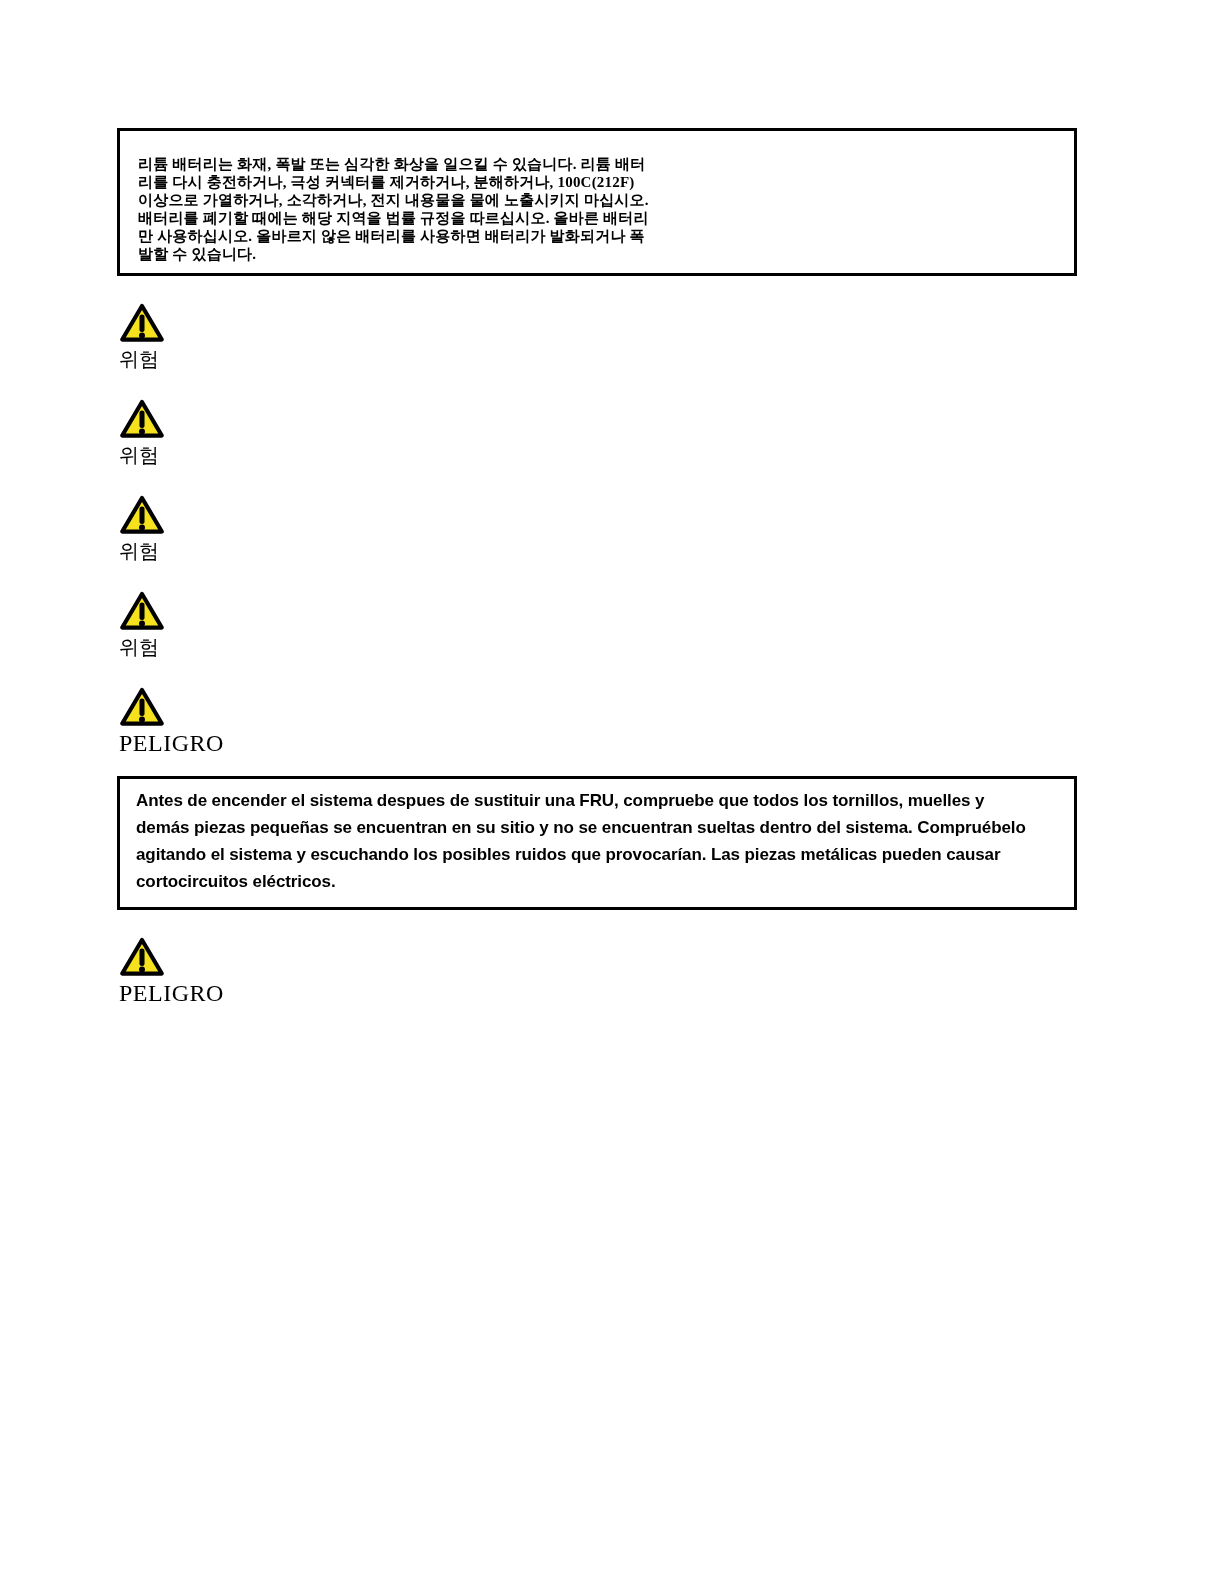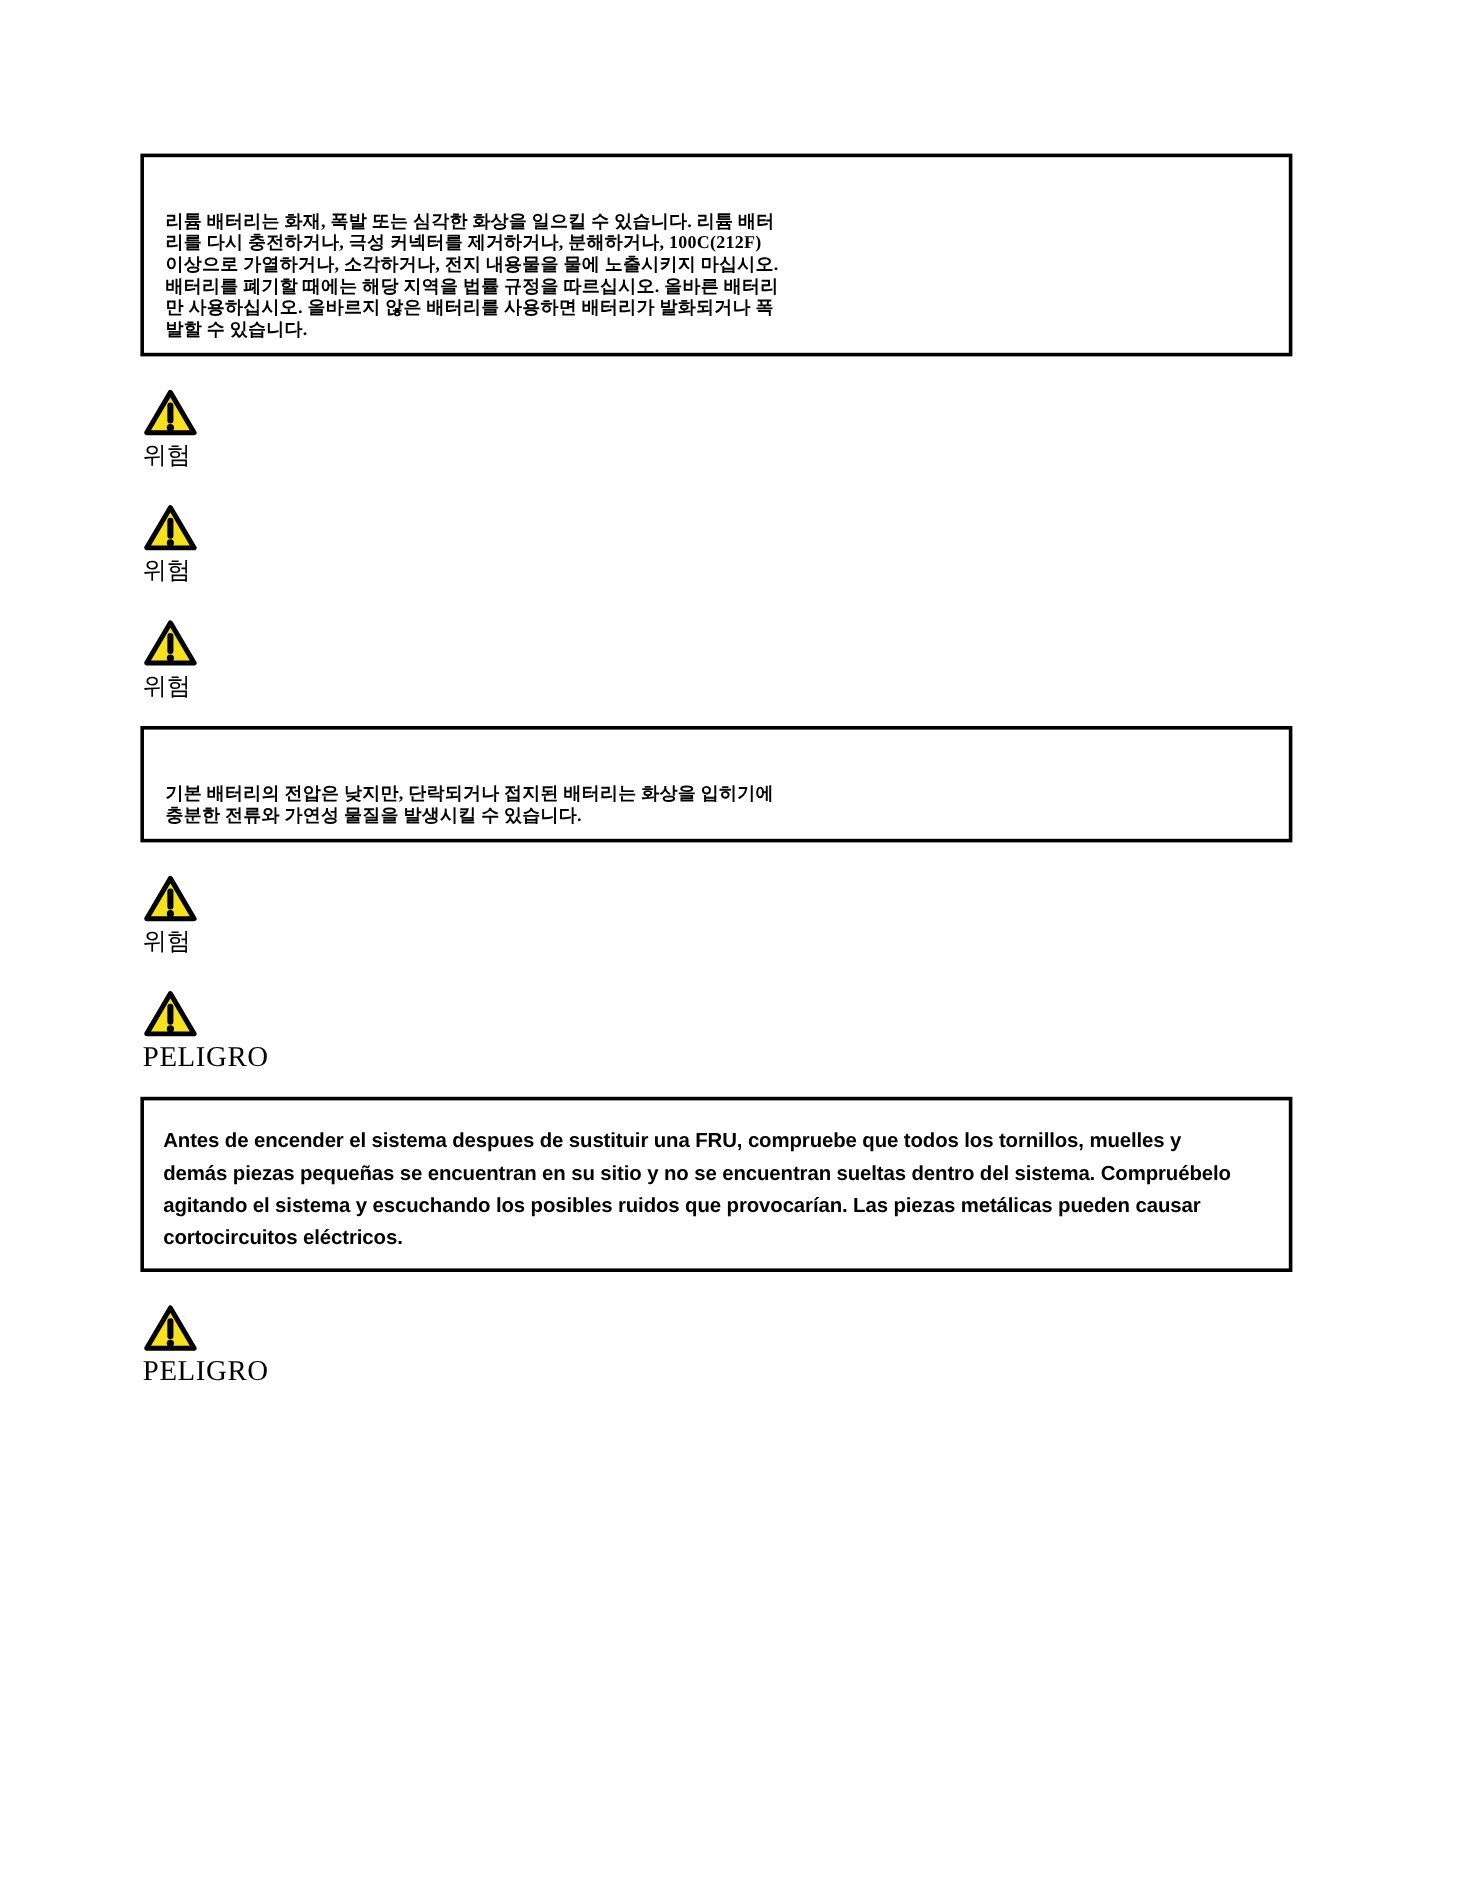--- a/index.html
+++ b/index.html
@@ -30,24 +30,23 @@
   .warning-box.ko {
     padding: 24px 18px 10px 18px;
   }
   .warning-box.ko .box-text {
     font-family: "Liberation Serif", "DejaVu Serif", serif;
     font-size: 15px;
     line-height: 18px;
     font-weight: bold;
     white-space: pre-line;
     letter-spacing: 0.2px;
-    margin-top: 21px;
   }
   .warning-box.es {
-    padding: 20px 16px 12px 16px;
+    padding: 8px 16px 12px 16px;
   }
   .warning-box.es .box-text {
     font-family: "Liberation Sans", "DejaVu Sans", sans-serif;
     font-size: 17px;
     line-height: 27px;
     font-weight: bold;
     white-space: pre-line;
     letter-spacing: -0.1px;
   }
   .danger-block {
@@ -118,24 +117,20 @@
     <span class="tri-icon">
       <svg viewBox="0 0 100 90" xmlns="http://www.w3.org/2000/svg">
         <path d="M50 8 L93 81 L7 81 Z" fill="#f5e11d" stroke="#000000" stroke-width="9" stroke-linejoin="round"></path>
         <path d="M50 32 L50 59" stroke="#000000" stroke-width="11" stroke-linecap="round" fill="none"></path>
         <circle cx="50" cy="72" r="6.5" fill="#000000"></circle>
       </svg>
     </span>
     <span class="danger-label ko">위험</span>
   </div>
 
-  <div class="warning-box ko">
-    <div class="box-text">기본 배터리의 전압은 낮지만, 단락되거나 접지된 배터리는 화상을 입히기에
-충분한 전류와 가연성 물질을 발생시킬 수 있습니다.</div>
-  </div>
 
   <div class="danger-block">
     <span class="tri-icon">
       <svg viewBox="0 0 100 90" xmlns="http://www.w3.org/2000/svg">
         <path d="M50 8 L93 81 L7 81 Z" fill="#f5e11d" stroke="#000000" stroke-width="9" stroke-linejoin="round"></path>
         <path d="M50 32 L50 59" stroke="#000000" stroke-width="11" stroke-linecap="round" fill="none"></path>
         <circle cx="50" cy="72" r="6.5" fill="#000000"></circle>
       </svg>
     </span>
     <span class="danger-label ko">위험</span>

